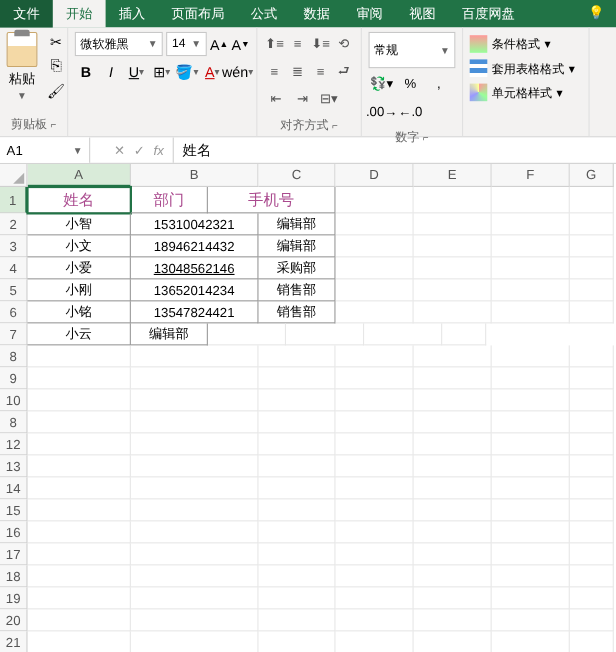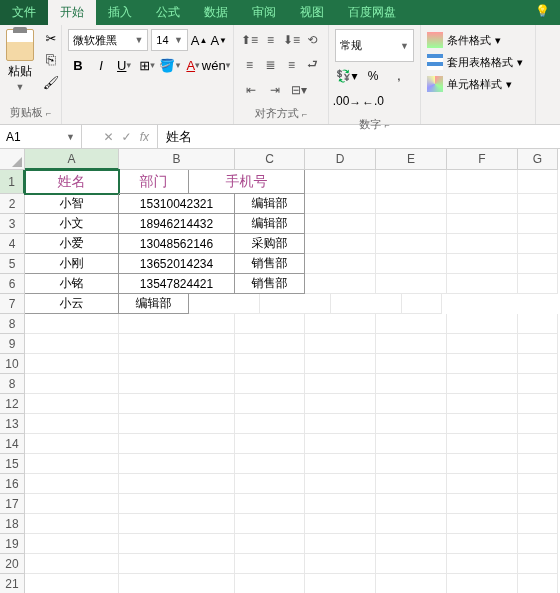--- a/index.html
+++ b/index.html
@@ -1,19 +1,19 @@
 <!DOCTYPE html>
 <html><head>
   <meta charset="utf-8">
   <style>
     * { box-sizing: border-box; margin: 0; padding: 0; }
     body { font-family: "Microsoft YaHei", sans-serif; font-size: 12px; background: #fff; width: 560px; overflow: hidden; }
     
     .ribbon-tabs { display: flex; background: #217346; height: 25px; }
-    .ribbon-tab { padding: 4px 12px; color: #86efac; font-size: 12px; cursor: pointer; display: flex; align-items: center; }
+    .ribbon-tab { padding: 4px 12px; color: #ffffff; font-size: 12px; cursor: pointer; display: flex; align-items: center; }
     .ribbon-tab.active { background: #f3f2f1; color: #217346; }
     .ribbon-tab.file { background: #1a5c38; }
     .help-icon { margin-left: auto; padding: 4px 10px; color: #fff; }
     
     .ribbon { display: flex; background: #f3f2f1; border-bottom: 1px solid #d0d0d0; height: 100px; }
     .ribbon-group { padding: 4px 6px; border-right: 1px solid #e0e0e0; display: flex; flex-direction: column; justify-content: space-between; }
     .ribbon-group-label { text-align: center; font-size: 11px; color: #666; margin-top: 2px; }
     .ribbon-group-content { display: flex; flex: 1; align-items: flex-start; gap: 4px; }
     
     .clipboard-group { width: 62px; }
@@ -75,20 +75,21 @@
     .cw-A { width: 94px; } .cw-B { width: 116px; } .cw-C { width: 70px; }
     .cw-D { width: 71px; } .cw-E { width: 71px; } .cw-F { width: 71px; } .cw-G { width: 40px; }
   </style>
 </head>
 <body>
 
 <div class="ribbon-tabs">
   <div class="ribbon-tab file">文件</div>
   <div class="ribbon-tab active">开始</div>
   <div class="ribbon-tab">插入</div>
+  <div class="ribbon-tab">页面布局</div>
   <div class="ribbon-tab">公式</div>
   <div class="ribbon-tab">数据</div>
   <div class="ribbon-tab">审阅</div>
   <div class="ribbon-tab">视图</div>
   <div class="ribbon-tab">百度网盘</div>
   <div class="help-icon">💡</div>
 </div>
 
 <div class="ribbon">
   <div class="ribbon-group clipboard-group">
@@ -271,21 +272,21 @@
             <div class="cell cw-A data-border center" style="width: 94px;">小文</div>
             <div class="cell cw-B data-border center" style="width: 116px;">18946214432</div>
             <div class="cell cw-C data-border center" style="width: 70px;">编辑部</div>
             <div class="cell cw-D" style="width: 71px;"></div>
             <div class="cell cw-E" style="width: 71px;"></div>
             <div class="cell cw-F" style="width: 71px;"></div>
             <div class="cell cw-G" style="width: 40px;"></div>
           </div>
           <div class="grid-row">
             <div class="cell cw-A data-border center" style="width: 94px;">小爱</div>
-            <div class="cell cw-B data-border center" style="width: 116px;">13048562146</div>
+            <div class="cell cw-B data-border center" style="width: 116px; text-decoration: underline;">13048562146</div>
             <div class="cell cw-C data-border center" style="width: 70px;">采购部</div>
             <div class="cell cw-D" style="width: 71px;"></div>
             <div class="cell cw-E" style="width: 71px;"></div>
             <div class="cell cw-F" style="width: 71px;"></div>
             <div class="cell cw-G" style="width: 40px;"></div>
           </div>
           <div class="grid-row">
             <div class="cell cw-A data-border center" style="width: 94px;">小刚</div>
             <div class="cell cw-B data-border center" style="width: 116px;">13652014234</div>
             <div class="cell cw-C data-border center" style="width: 70px;">销售部</div>

